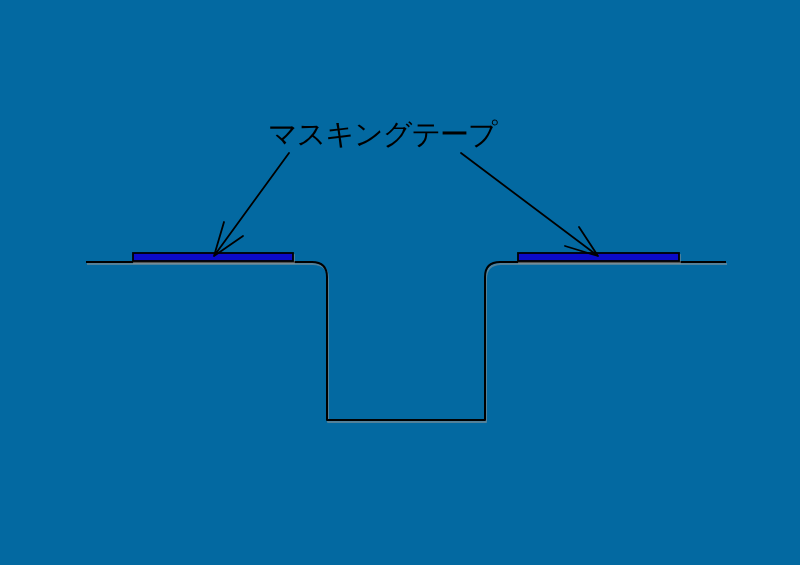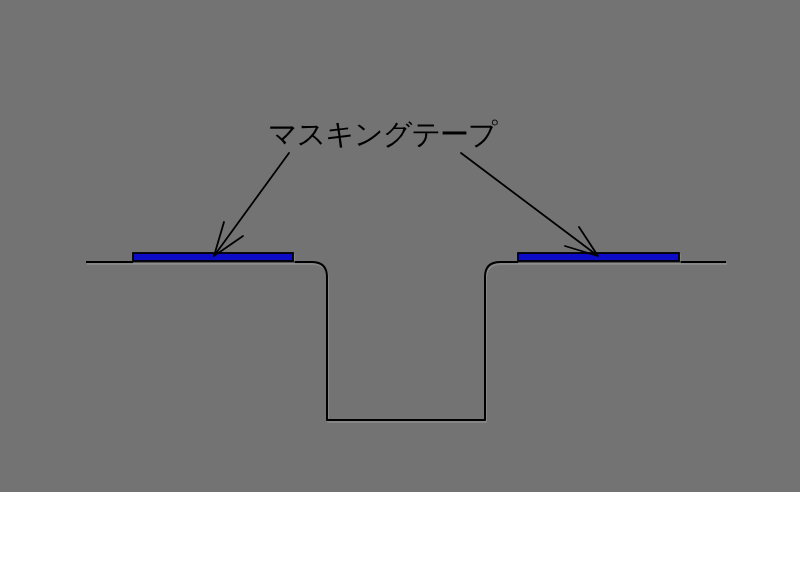--- a/index.html
+++ b/index.html
@@ -9,22 +9,22 @@
   }
   body {
     width: 800px;
     height: 565px;
     overflow: hidden;
     font-family: "Liberation Sans", sans-serif;
   }
   .canvas {
     position: relative;
     width: 800px;
-    height: 492px;
-    background: #737373;
+    height: 565px;
+    background: #0369a1;
   }
   svg { display: block; }
   .outline {
     fill: none;
     stroke-width: 2;
     stroke-linejoin: round;
     stroke-linecap: butt;
   }
   .shadowed {
     filter: drop-shadow(1px 2px 0px rgba(150,150,150,0.55));

